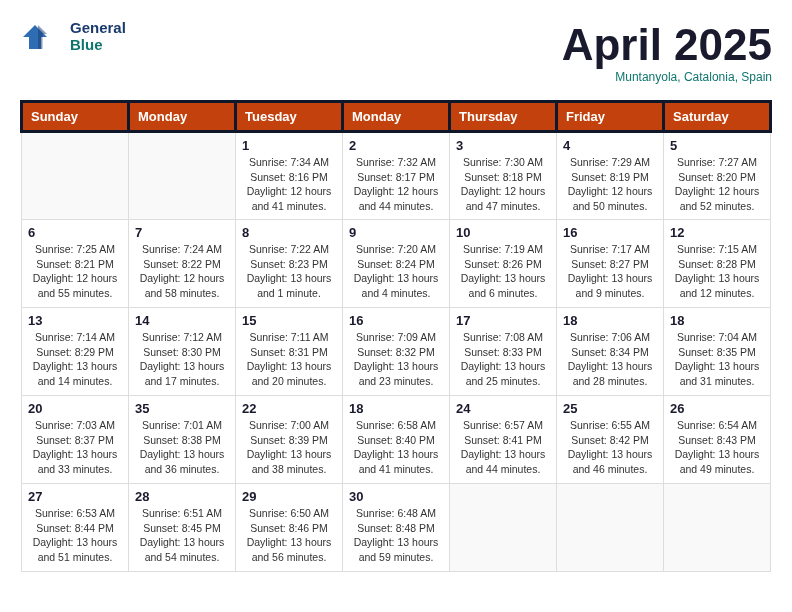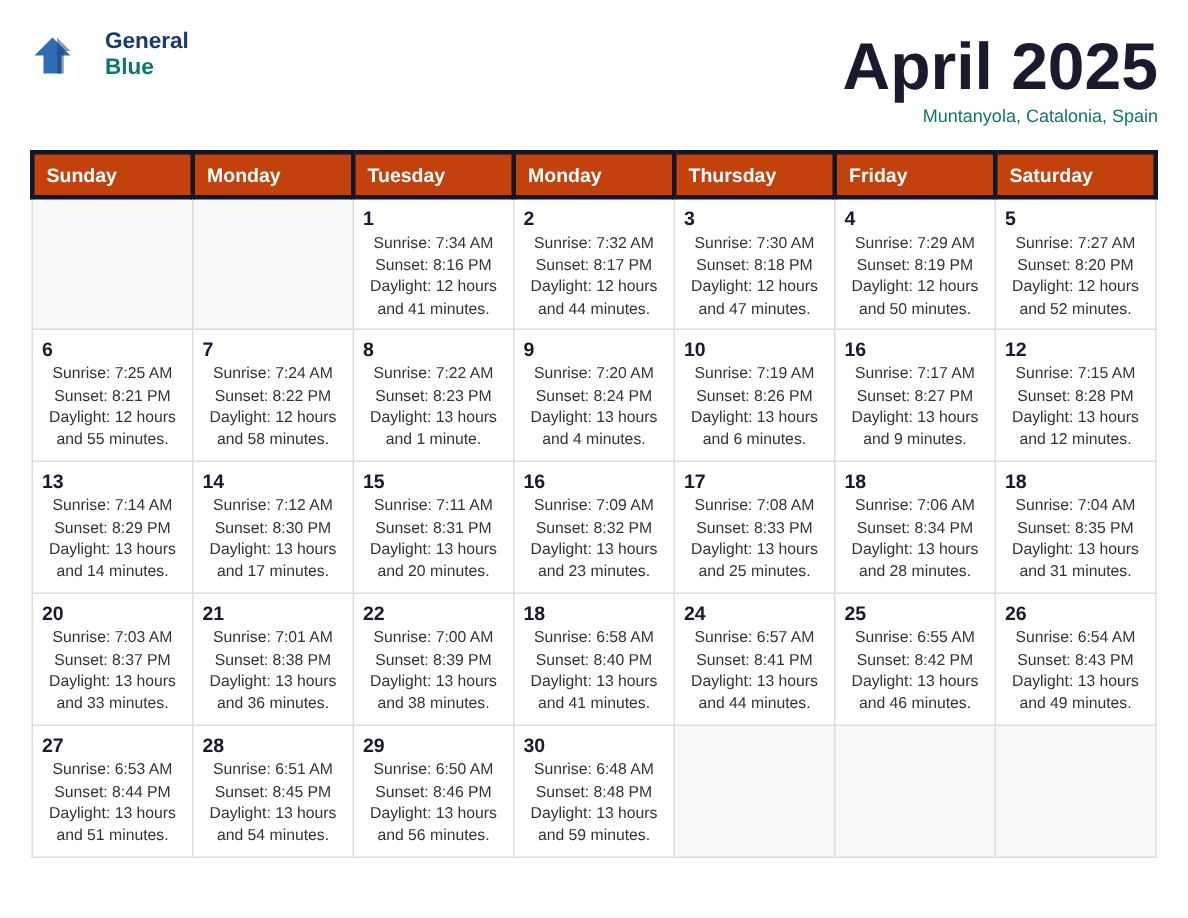--- a/index.html
+++ b/index.html
@@ -205,21 +205,21 @@
           <div class="day-number">18</div>
           <div class="day-info">Sunrise: 7:04 AM<br>Sunset: 8:35 PM<br>Daylight: 13 hours and 31 minutes.</div>
         </td>
       </tr>
       <tr class="week-row">
         <td>
           <div class="day-number">20</div>
           <div class="day-info">Sunrise: 7:03 AM<br>Sunset: 8:37 PM<br>Daylight: 13 hours and 33 minutes.</div>
         </td>
         <td>
-          <div class="day-number">21</div>
+          <div class="day-number">35</div>
           <div class="day-info">Sunrise: 7:01 AM<br>Sunset: 8:38 PM<br>Daylight: 13 hours and 36 minutes.</div>
         </td>
         <td>
           <div class="day-number">22</div>
           <div class="day-info">Sunrise: 7:00 AM<br>Sunset: 8:39 PM<br>Daylight: 13 hours and 38 minutes.</div>
         </td>
         <td>
           <div class="day-number">18</div>
           <div class="day-info">Sunrise: 6:58 AM<br>Sunset: 8:40 PM<br>Daylight: 13 hours and 41 minutes.</div>
         </td>

